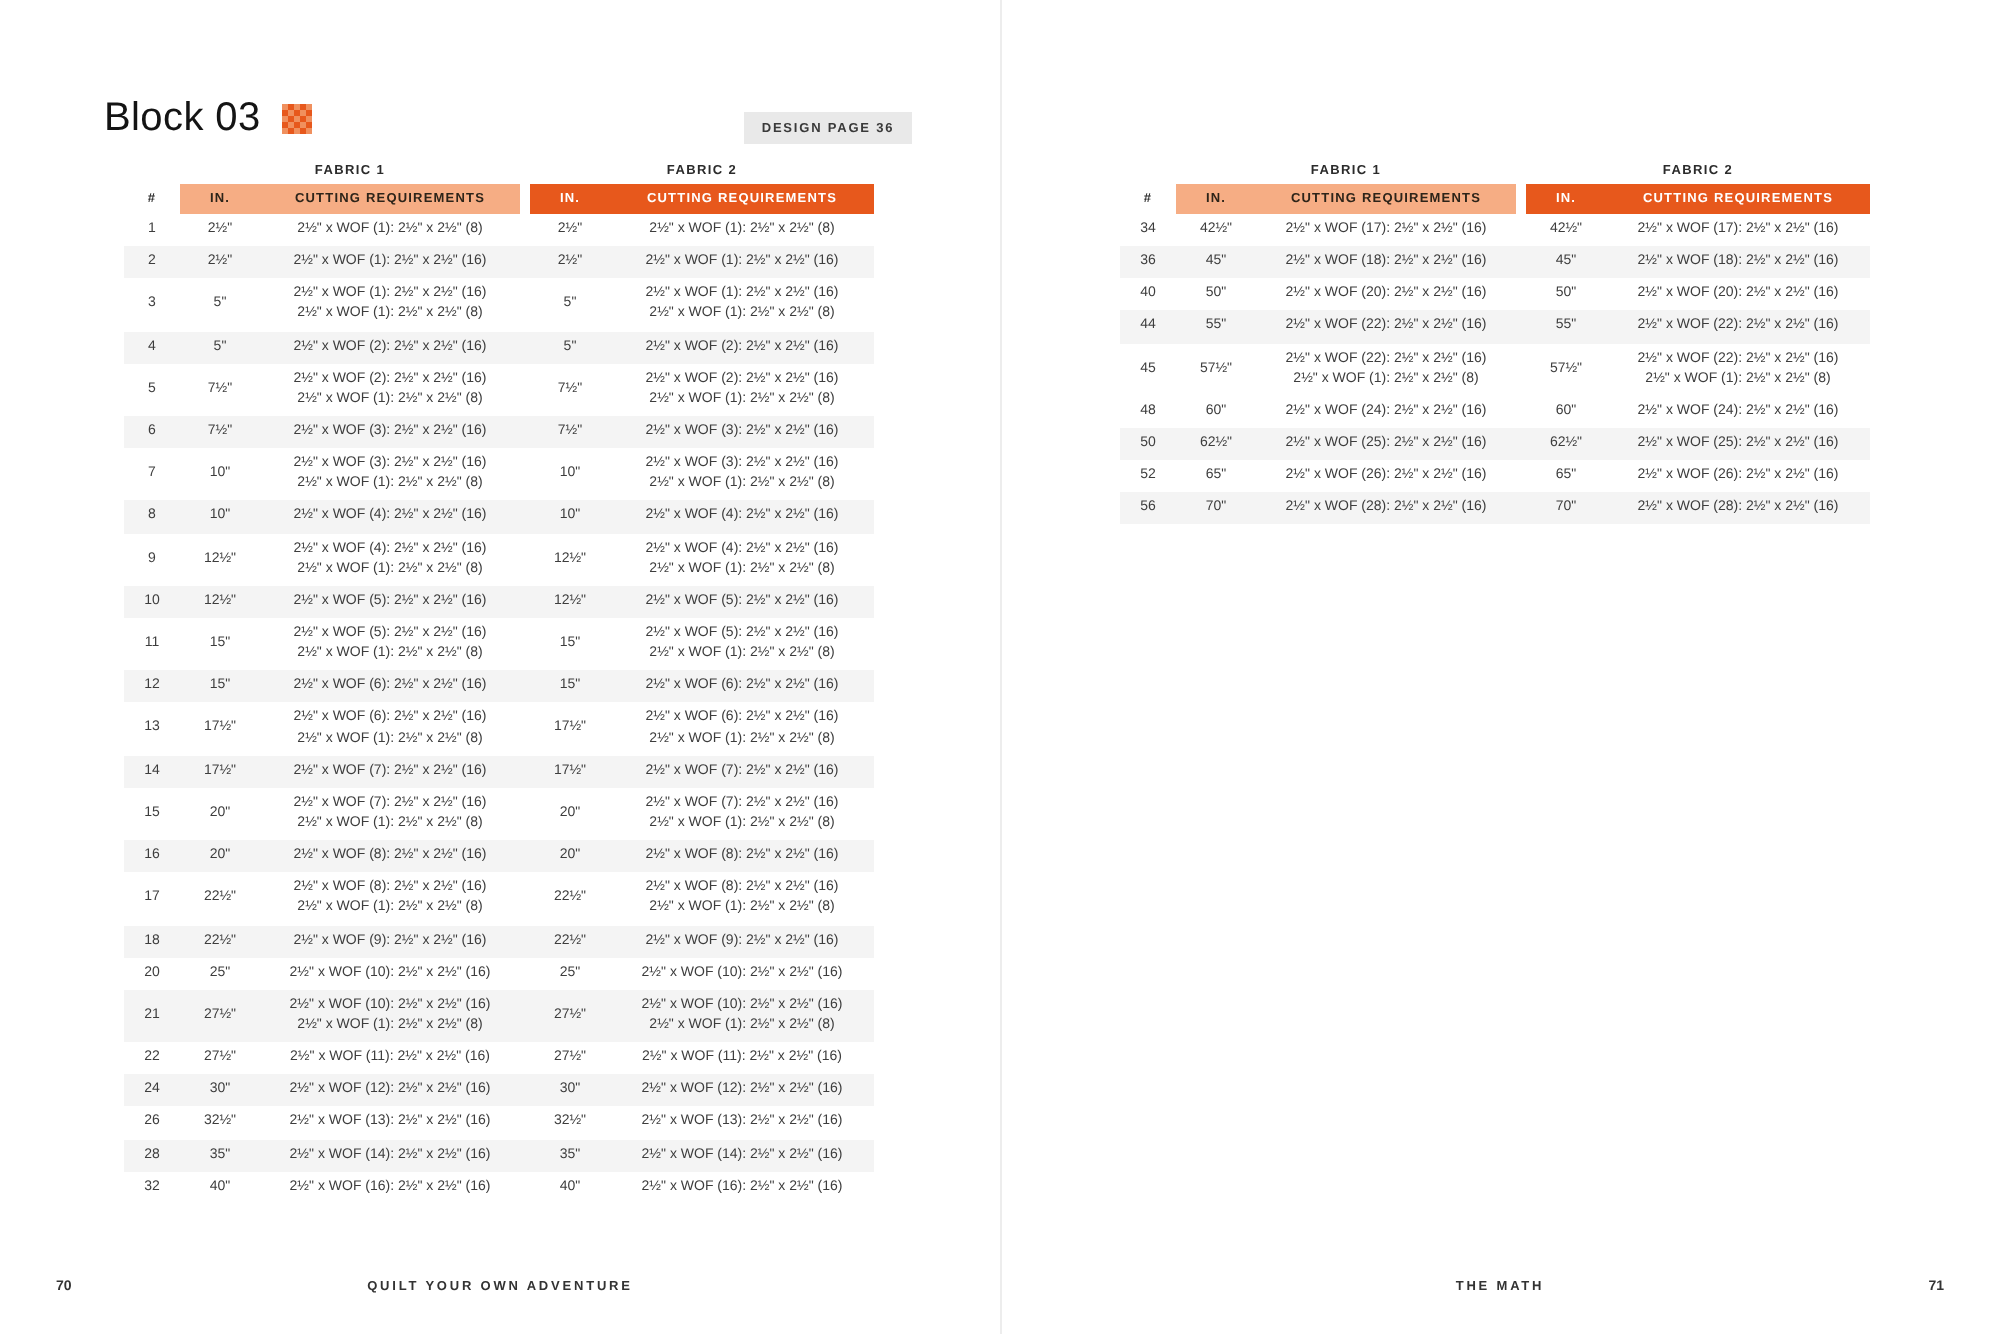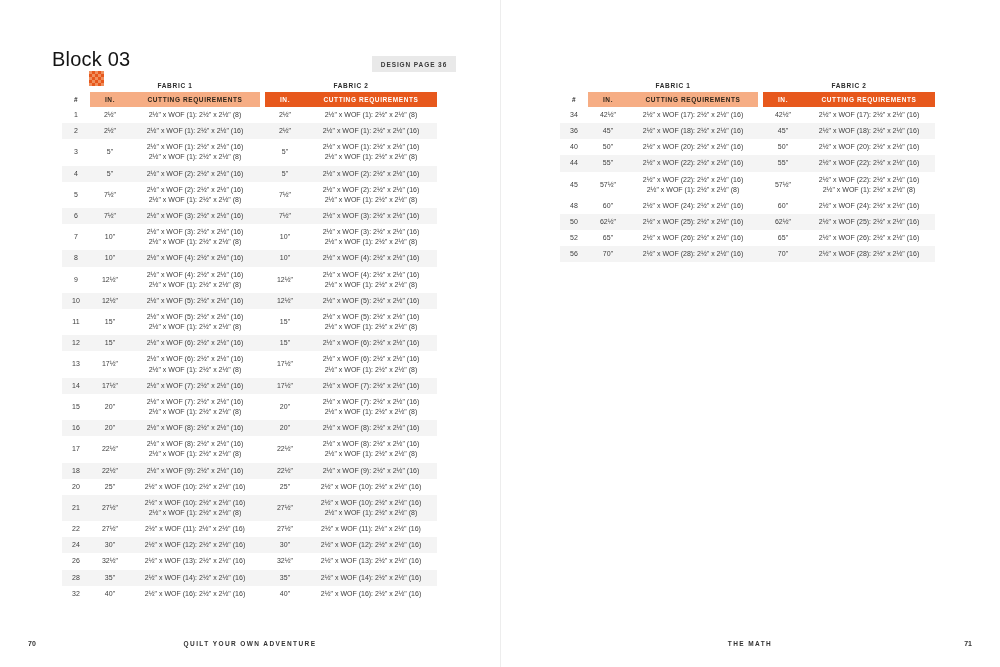--- a/index.html
+++ b/index.html
@@ -4,21 +4,21 @@
 <style>
   html,body{margin:0;padding:0;}
   body{
     width:1000px;height:667px;position:relative;background:#ffffff;
     font-family:"Liberation Sans", sans-serif;color:#3d3d3d;overflow:hidden;
   }
   .gutter{position:absolute;left:500px;top:0;width:1px;height:667px;background:#ededed;}
   .page{position:absolute;top:0;width:500px;height:667px;}
   .page-left{left:0;} .page-right{left:500px;}
 
-  .title-row{position:absolute;left:52px;top:48px;display:flex;align-items:center;flex-direction:column;}
+  .title-row{position:absolute;left:52px;top:48px;display:flex;align-items:center;}
   .page-title{font-size:20px;font-weight:500;color:#141414;letter-spacing:.2px;}
   .block-icon{width:15px;height:15px;margin-left:11px;display:inline-block;
     background:repeating-conic-gradient(#e7581c 0% 25%, #f0905e 0% 50%);
     background-size:6px 6px;}
   .design-btn{position:absolute;left:372px;top:56px;width:84px;box-sizing:border-box;
     background:#e9e9e9;color:#3a3a3a;font-size:6.5px;font-weight:700;letter-spacing:.9px;
     text-align:center;padding:5px 0 4px;}
 
   .qtable{position:absolute;top:78px;width:375px;}
   .qtable-left{left:62px;} .qtable-right{left:60px;}

